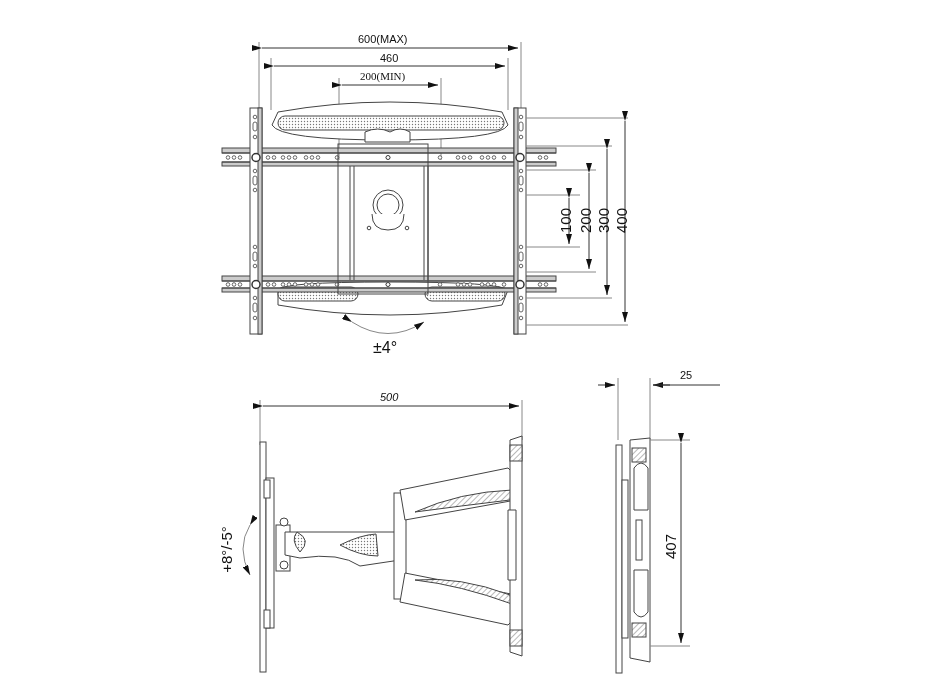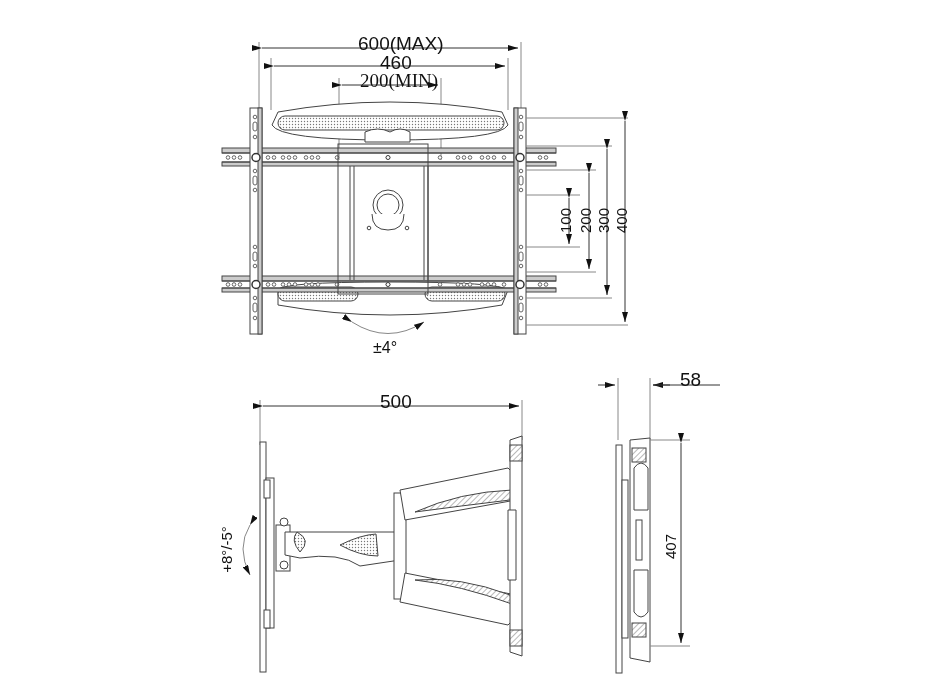--- a/index.html
+++ b/index.html
@@ -1,18 +1,18 @@
 <!DOCTYPE html>
 <html><head>
 <meta charset="utf-8">
 <style>
   html,body{margin:0;padding:0;background:#fff;}
   #canvas{position:relative;width:930px;height:699px;background:#fff;overflow:hidden;font-family:"Liberation Sans",sans-serif;}
   svg{position:absolute;left:0;top:0;}
-  .lbl{position:absolute;font-size:19px;color:#111;white-space:nowrap;font-family:"Liberation Sans",sans-serif;}
+  .lbl{position:absolute;font-size:11px;color:#111;white-space:nowrap;font-family:"Liberation Sans",sans-serif;}
   .vlbl{position:absolute;font-size:15px;color:#111;white-space:nowrap;transform:rotate(-90deg);transform-origin:center center;font-family:"Liberation Sans",sans-serif;}
 </style>
 </head>
 <body>
 
 <div id="canvas">
 <svg width="930" height="699" viewBox="0 0 930 699">
   <defs>
     <marker id="ar" markerWidth="10" markerHeight="6" refX="10" refY="3" orient="auto" markerUnits="userSpaceOnUse">
       <path d="M0,0 L10,3 L0,6 z" fill="#111"></path>
@@ -238,18 +238,18 @@
 <span class="lbl" style="left:380px;top:52px;">460</span>
 <span class="lbl" style="left:360px;top:70px;font-family:Liberation Serif, serif;">200(MIN)</span>
 
 <span class="vlbl" style="left:553px;top:212px;">100</span>
 <span class="vlbl" style="left:573px;top:212px;">200</span>
 <span class="vlbl" style="left:591px;top:212px;">300</span>
 <span class="vlbl" style="left:609px;top:212px;">400</span>
 
 <span class="lbl" style="left:373px;top:339px;font-size:16px;">±4°</span>
 
-<span class="lbl" style="left:380px;top:391px;">500</span>
+<span class="lbl" style="left:380px;top:391px;font-style:italic;">500</span>
 <span class="vlbl" style="left:203px;top:541px;">+8°/-5°</span>
 
-<span class="lbl" style="left:680px;top:369px;">58</span>
+<span class="lbl" style="left:680px;top:369px;">25</span>
 <span class="vlbl" style="left:658px;top:538px;">407</span>
 </div>
 
 </body></html>

